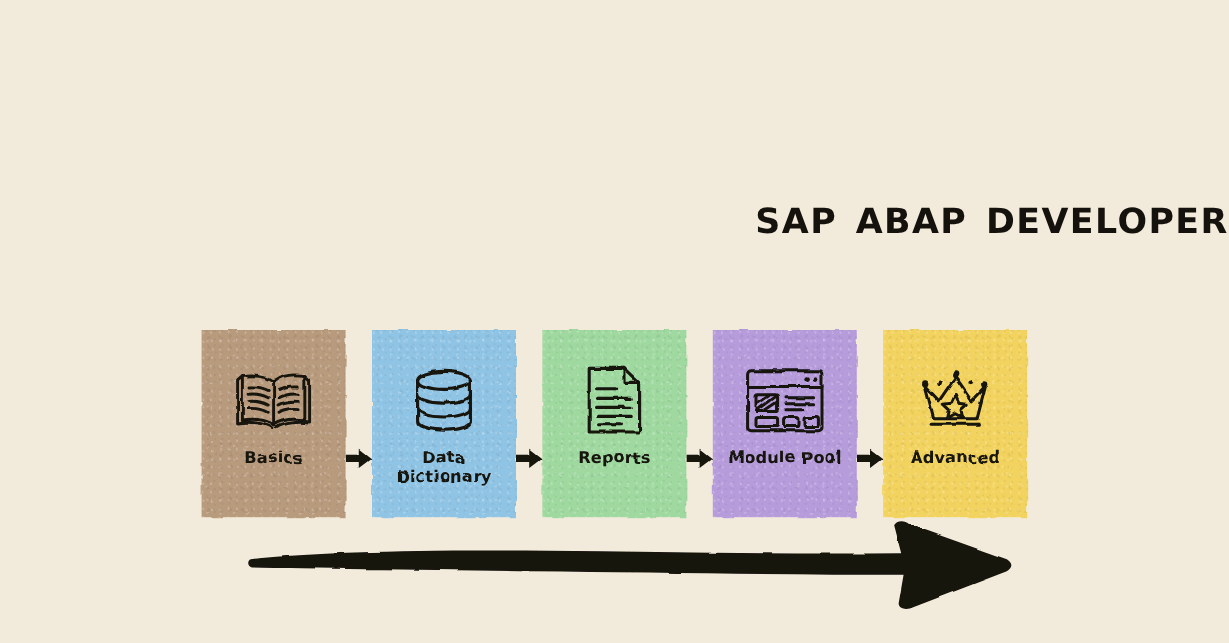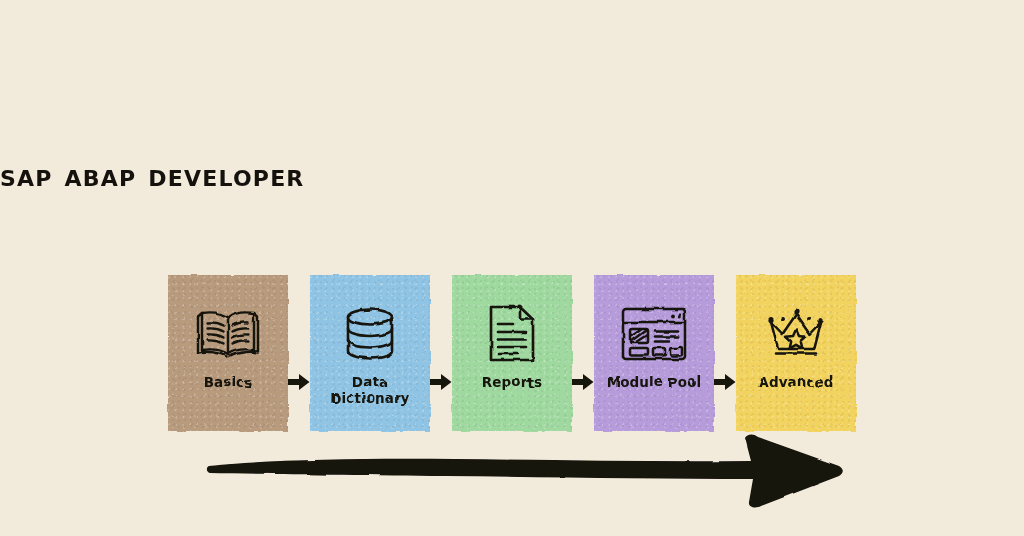--- a/index.html
+++ b/index.html
@@ -21,23 +21,23 @@
     width: 1024px;
     height: 536px;
     background: #f2ebdb;
   }
 
   
   #title {
     position: absolute;
     left: 0; right: 0;
     top: 158px;
-    text-align: left;
+    text-align: right;
     font-family: "DejaVu Sans", sans-serif;
-    font-size: 31px;
+    font-size: 41px;
     font-weight: 700;
     letter-spacing: 1.2px;
     color: #15120d;
     font-variant: small-caps;
     text-transform: lowercase;
     line-height: 1.1;
     white-space: nowrap;
   }
 
   

